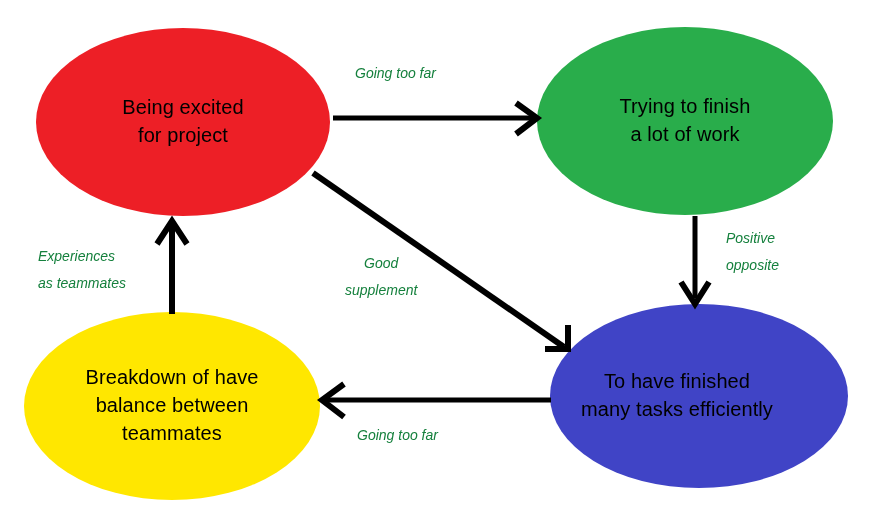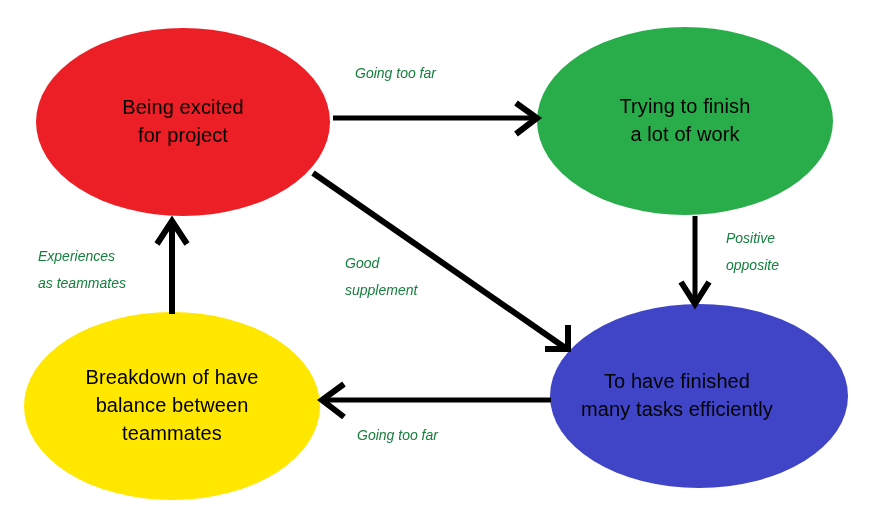--- a/index.html
+++ b/index.html
@@ -94,21 +94,21 @@
 
   <div class="node-label" style="left:24px; top:363px; width:296px;">Breakdown of have
 balance between
 teammates</div>
 
   <div class="edge-label el-left" style="left:355px; top:60px;">Going too far</div>
 
   <div class="edge-label el-left" style="left:718px; top:225px;margin-left:8px;">Positive
 opposite</div>
 
-  <div class="edge-label el-left" style="left:345px; top:250px;">Good
+  <div class="edge-label el-left" style="left:345px; top:250px;text-align:center;">Good
 supplement</div>
 
   <div class="edge-label el-left" style="left:357px; top:422px;">Going too far</div>
 
   <div class="edge-label el-left" style="left:38px; top:243px;">Experiences
 as teammates</div>
 
 </div>
 
 </body></html>

